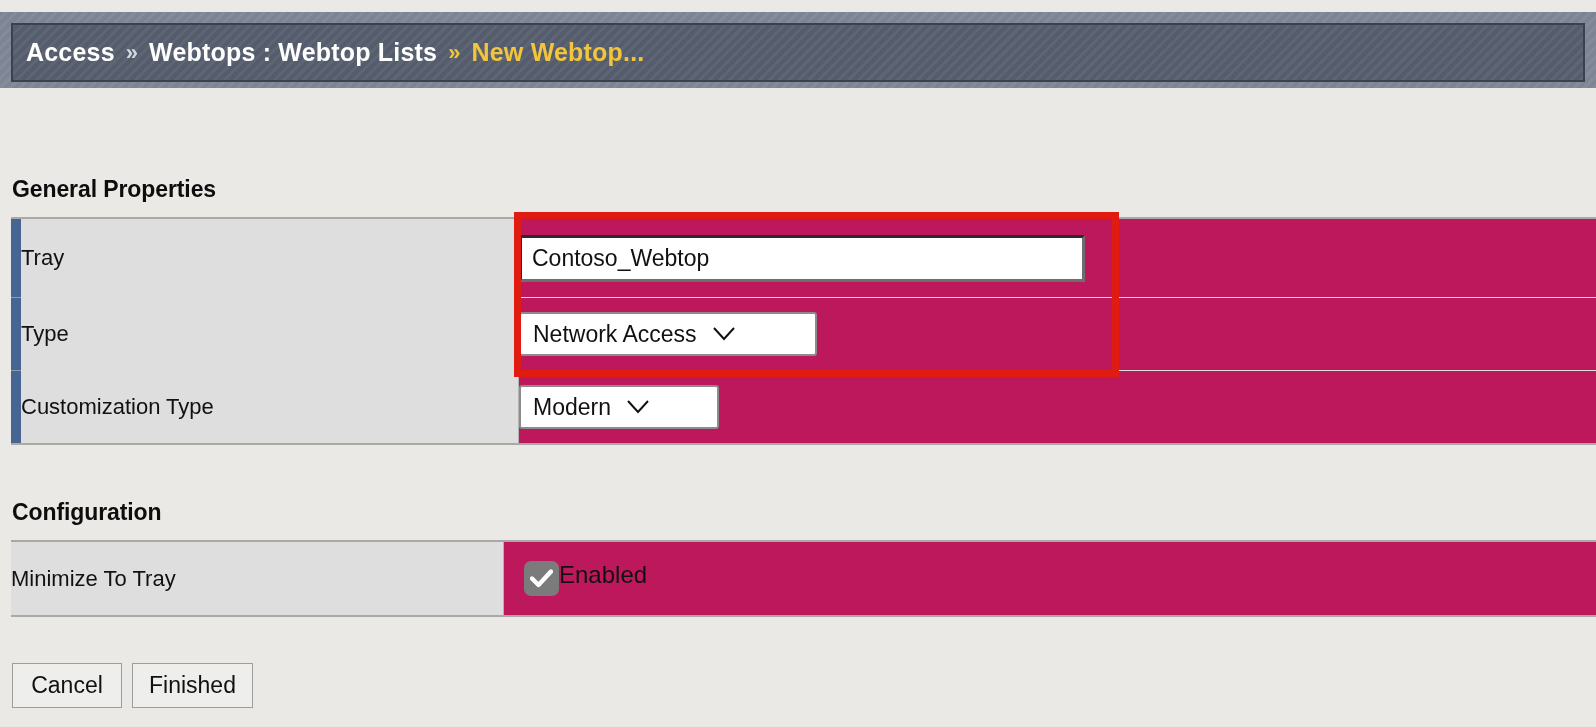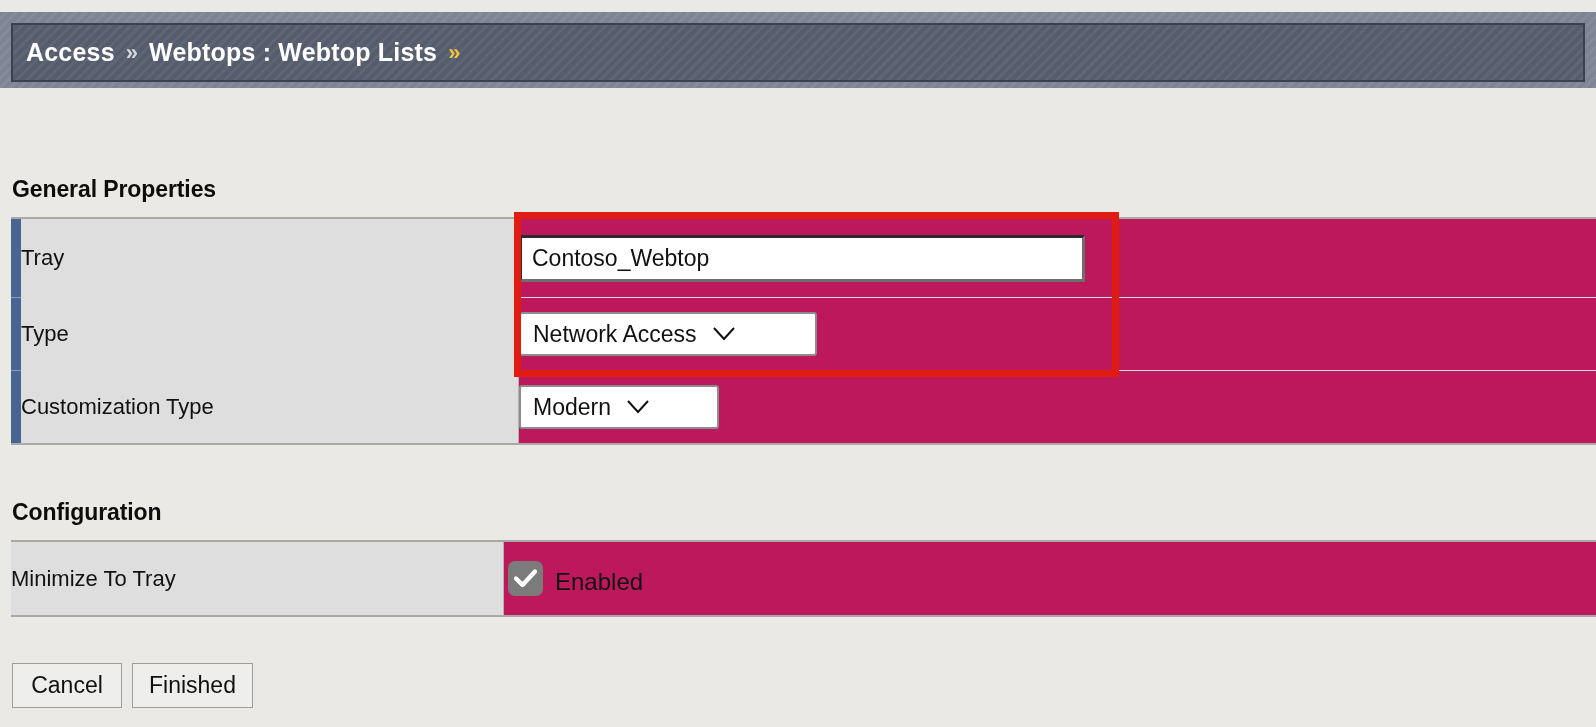--- a/index.html
+++ b/index.html
@@ -174,23 +174,22 @@
     height: 14px;
     flex: 0 0 auto;
   }
   .sel-wrap .chev svg { display: block; }
   #type-select { width: 298px; }
   #custom-select { width: 200px; }
 
   
   .check-row {
     display: flex;
-    align-items: flex-end;
-    gap: 12px;
-    padding-left: 4px;
+    align-items: flex-start;
+    padding-left: 20px;
   }
   .checkbox {
     width: 35px;
     height: 35px;
     border-radius: 7px;
     background: #7b7b7b;
     display: flex;
     align-items: center;
     justify-content: center;
     flex: 0 0 auto;
@@ -242,20 +241,21 @@
 </style>
 </head>
 <body>
 
 <div class="crumb-band">
   <div class="crumb-bar">
     <span class="crumb-seg">Access</span>
     <span class="crumb-sep">»</span>
     <span class="crumb-seg">Webtops : Webtop Lists</span>
     <span class="crumb-sep accent">»</span>
+    <span class="crumb-seg current">New Webtop...</span>
   </div>
 </div>
 
 <div class="section-title" id="gp-title">General Properties</div>
 
 <table class="prop-table" id="gp-table">
   <tbody>
       <tr class="row-name">
     <td class="accent-cell"></td>
     <td class="label-cell">Tray</td>

